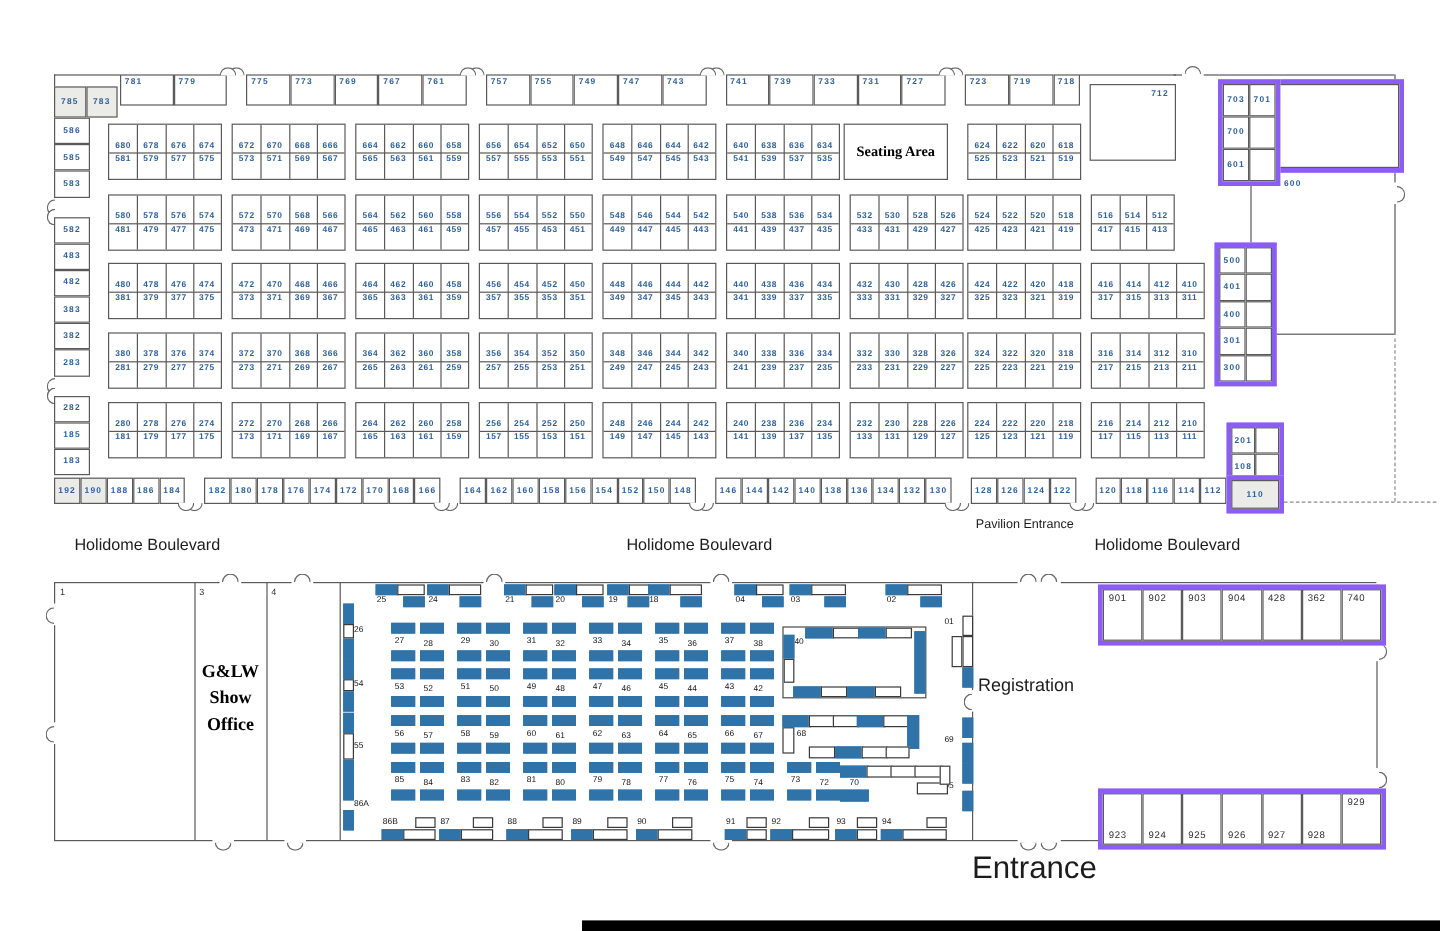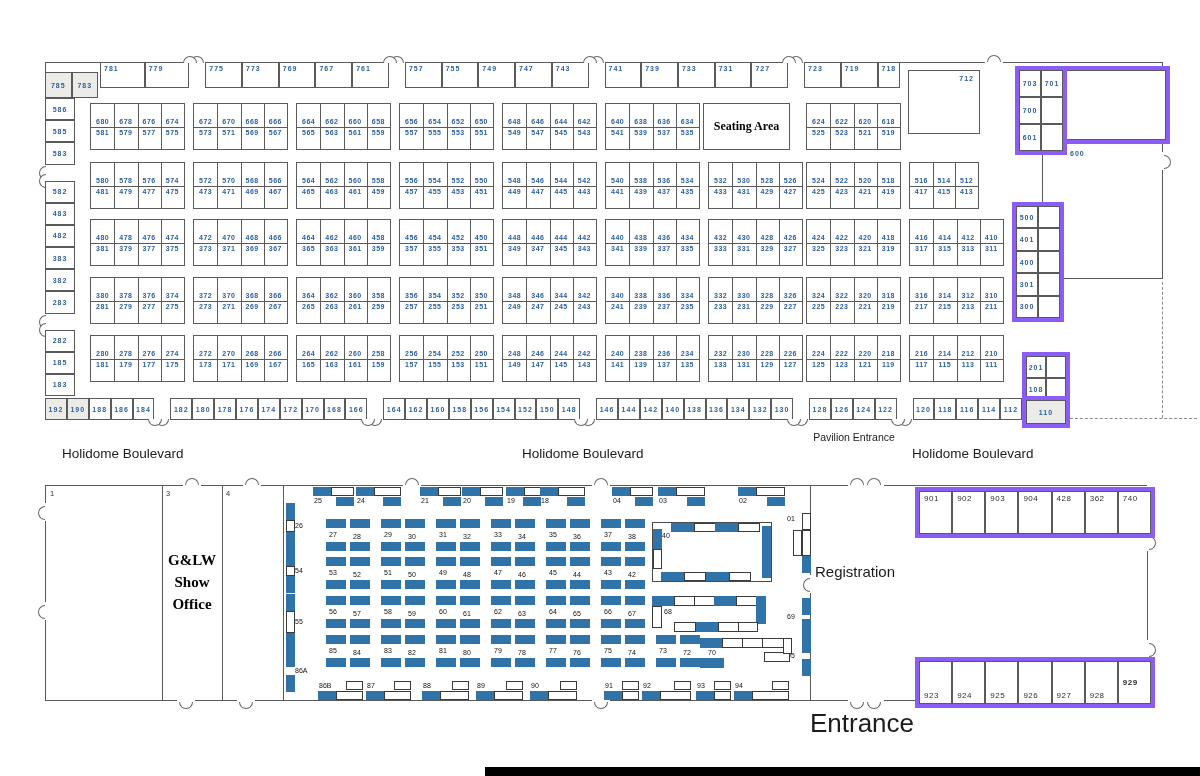--- a/index.html
+++ b/index.html
@@ -1117,21 +1117,21 @@
       </div>
       <div class="scell" style="align-items: flex-end; justify-content: flex-start; padding: 3px 0px 3px 4px;">
         <div class="n900" style="position: static;">926</div>
       </div>
       <div class="scell" style="align-items: flex-end; justify-content: flex-start; padding: 3px 0px 3px 4px;">
         <div class="n900" style="position: static;">927</div>
       </div>
       <div class="scell" style="align-items: flex-end; justify-content: flex-start; padding: 3px 0px 3px 4px;">
         <div class="n900" style="position: static;">928</div>
       </div>
-      <div class="scell" style="align-items: center; justify-content: flex-start; padding: 3px 0px 3px 4px; font-weight: bold;">
+      <div class="scell" style="align-items: flex-start; justify-content: flex-start; padding: 3px 0px 3px 4px;">
         <div class="n900" style="position: static;">929</div>
       </div>
     </div>
     <div class="clu" style="left: 313px; top: 487px; width: 40px; height: 18px;">
       <div class="tb tbb" style="left: 0px; top: 0px; width: 17px; height: 7px;"></div>
       <div class="tb" style="left: 18px; top: 0px; width: 21px; height: 7px;"></div>
       <div class="tb tbb" style="left: 23px; top: 10px; width: 16px; height: 7px;"></div>
       <div class="cl" style="left: 1px; top: 10px;">25</div>
     </div>
     <div class="clu" style="left: 356px; top: 487px; width: 44px; height: 18px;">

